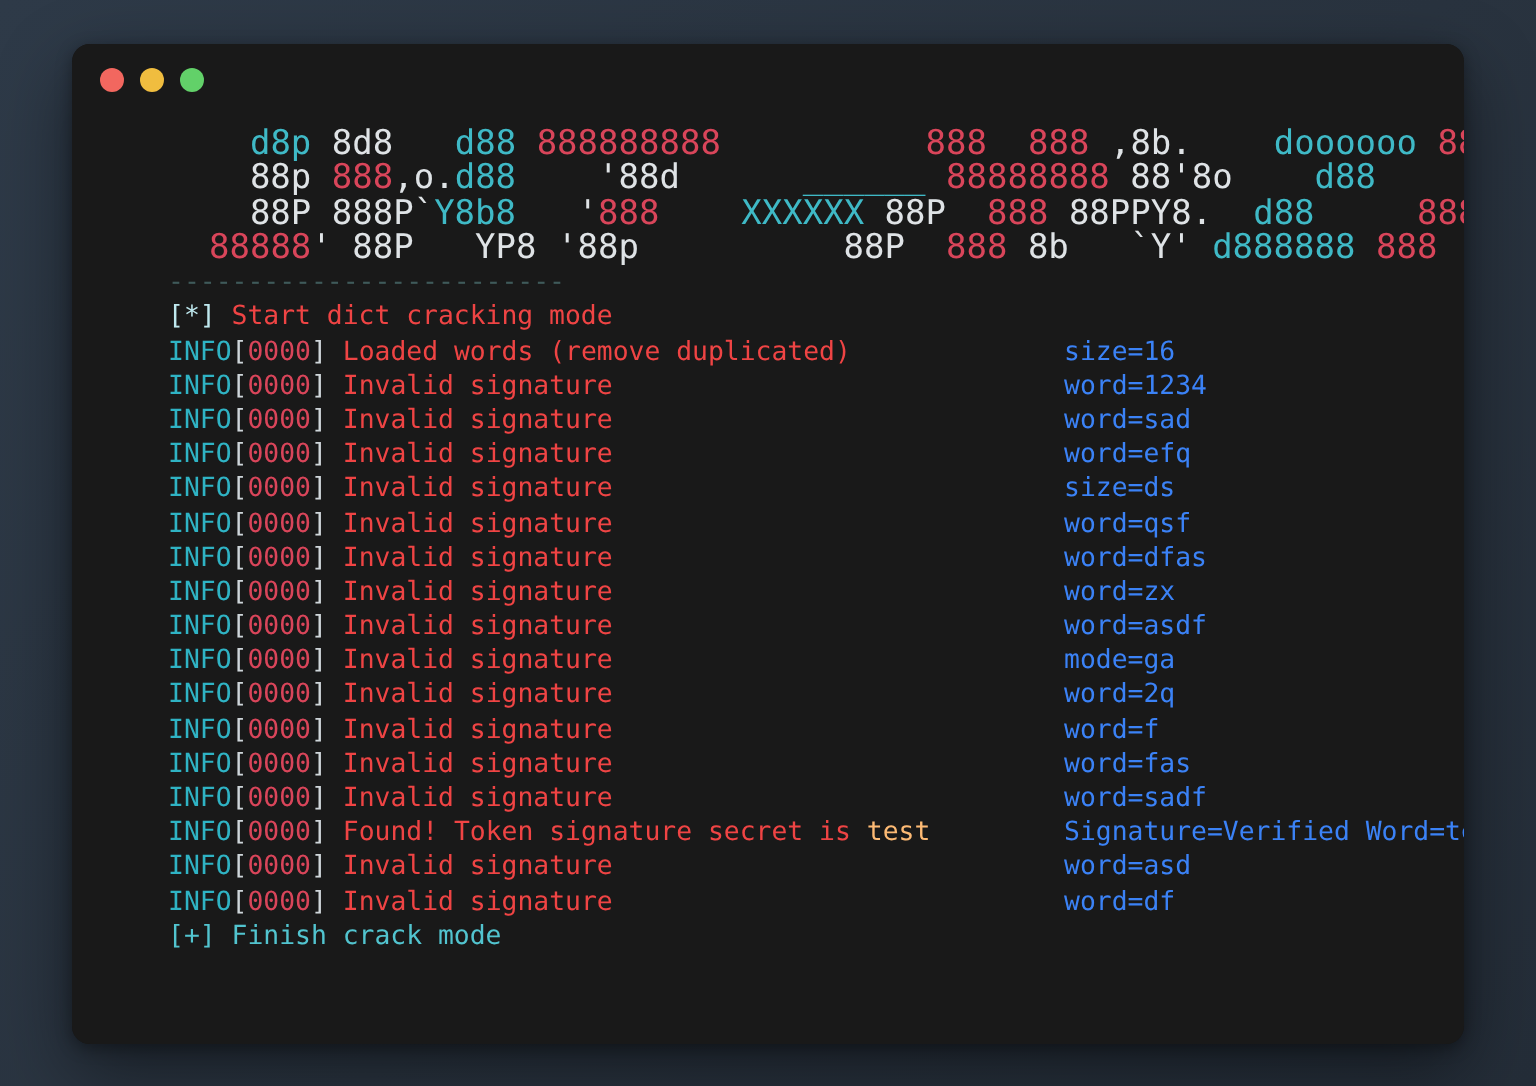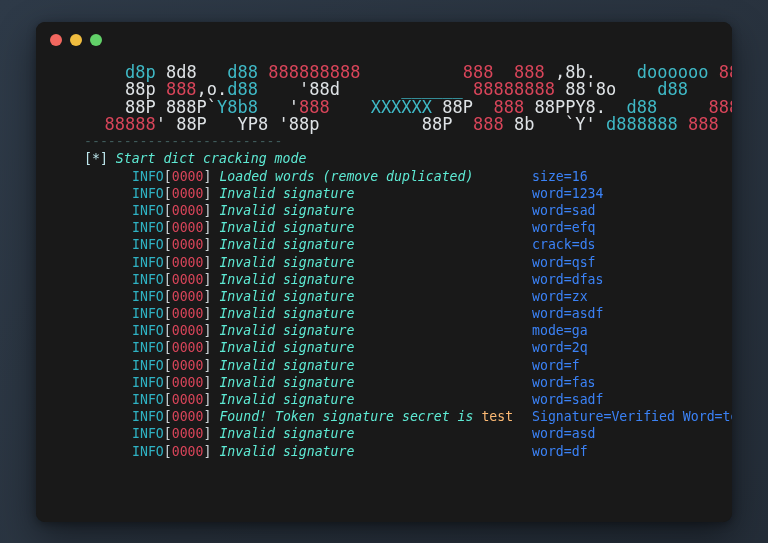--- a/index.html
+++ b/index.html
@@ -90,23 +90,23 @@
     position: absolute;
     left: 496px;
     top: 0;
     white-space: pre;
   }
 
   
   .c-cyan   { color: #3fb9c6; }
   .c-white  { color: #dfe3e6; }
   .c-red    { color: #d9455a; }
-  .c-info   { color: #2fb3c4; margin-left: 48px; }
+  .c-info   { color: #2fb3c4; }
   .c-num    { color: #d9455a; }
-  .c-msg    { color: #5eead4; font-style: italic; }
+  .c-msg    { color: #ef4444; }
   .c-val    { color: #3b82f6; }
   .c-yellow { color: #fdba74; }
   .c-plus   { color: #52c4cf; }
   .c-star   { color: #bfe9ef; }
   .c-bracket{ color: #cfd6da; }
 </style>
 </head>
 <body>
 
 <div class="desktop">
@@ -126,31 +126,32 @@
           <div class="line banner-line"><span class="c-white">    88P 888P`</span><span class="c-cyan">Y8b8</span><span class="c-white">   '</span><span class="c-red">888</span><span class="c-white">    </span><span class="c-cyan">XXXXXX</span><span class="c-white"> 88P  </span><span class="c-red">888</span><span class="c-white"> 88PPY8.</span><span class="c-white">  </span><span class="c-cyan">d88</span><span class="c-white">     </span><span class="c-red">888</span><span class="c-white"> Y8L</span></div>
           <div class="line banner-line"><span class="c-white">  </span><span class="c-red">88888</span><span class="c-white">' 88P   YP8 '88p</span><span class="c-white">          </span><span class="c-white">88P  </span><span class="c-red">888</span><span class="c-white"> 8b   `Y' </span><span class="c-cyan">d888888</span><span class="c-white"> </span><span class="c-red">888</span><span class="c-white">   `8p</span></div>
         </div>
       <div class="line sep-line">-------------------------</div>
       <div id="log-area">
           <div class="line"><span class="c-star">[*] </span><span class="c-msg">Start dict cracking mode</span></div>
           <div class="line"><span class="c-info">INFO</span><span class="c-bracket">[</span><span class="c-num">0000</span><span class="c-bracket">] </span><span class="c-msg">Loaded words (remove duplicated)</span><span class="right-col c-val">size=16</span></div>
           <div class="line"><span class="c-info">INFO</span><span class="c-bracket">[</span><span class="c-num">0000</span><span class="c-bracket">] </span><span class="c-msg">Invalid signature</span><span class="right-col c-val">word=1234</span></div>
           <div class="line"><span class="c-info">INFO</span><span class="c-bracket">[</span><span class="c-num">0000</span><span class="c-bracket">] </span><span class="c-msg">Invalid signature</span><span class="right-col c-val">word=sad</span></div>
           <div class="line"><span class="c-info">INFO</span><span class="c-bracket">[</span><span class="c-num">0000</span><span class="c-bracket">] </span><span class="c-msg">Invalid signature</span><span class="right-col c-val">word=efq</span></div>
-          <div class="line"><span class="c-info">INFO</span><span class="c-bracket">[</span><span class="c-num">0000</span><span class="c-bracket">] </span><span class="c-msg">Invalid signature</span><span class="right-col c-val">crack=ds</span></div>
+          <div class="line"><span class="c-info">INFO</span><span class="c-bracket">[</span><span class="c-num">0000</span><span class="c-bracket">] </span><span class="c-msg">Invalid signature</span><span class="right-col c-val">size=ds</span></div>
           <div class="line"><span class="c-info">INFO</span><span class="c-bracket">[</span><span class="c-num">0000</span><span class="c-bracket">] </span><span class="c-msg">Invalid signature</span><span class="right-col c-val">word=qsf</span></div>
           <div class="line"><span class="c-info">INFO</span><span class="c-bracket">[</span><span class="c-num">0000</span><span class="c-bracket">] </span><span class="c-msg">Invalid signature</span><span class="right-col c-val">word=dfas</span></div>
           <div class="line"><span class="c-info">INFO</span><span class="c-bracket">[</span><span class="c-num">0000</span><span class="c-bracket">] </span><span class="c-msg">Invalid signature</span><span class="right-col c-val">word=zx</span></div>
           <div class="line"><span class="c-info">INFO</span><span class="c-bracket">[</span><span class="c-num">0000</span><span class="c-bracket">] </span><span class="c-msg">Invalid signature</span><span class="right-col c-val">word=asdf</span></div>
           <div class="line"><span class="c-info">INFO</span><span class="c-bracket">[</span><span class="c-num">0000</span><span class="c-bracket">] </span><span class="c-msg">Invalid signature</span><span class="right-col c-val">mode=ga</span></div>
           <div class="line"><span class="c-info">INFO</span><span class="c-bracket">[</span><span class="c-num">0000</span><span class="c-bracket">] </span><span class="c-msg">Invalid signature</span><span class="right-col c-val">word=2q</span></div>
           <div class="line"><span class="c-info">INFO</span><span class="c-bracket">[</span><span class="c-num">0000</span><span class="c-bracket">] </span><span class="c-msg">Invalid signature</span><span class="right-col c-val">word=f</span></div>
           <div class="line"><span class="c-info">INFO</span><span class="c-bracket">[</span><span class="c-num">0000</span><span class="c-bracket">] </span><span class="c-msg">Invalid signature</span><span class="right-col c-val">word=fas</span></div>
           <div class="line"><span class="c-info">INFO</span><span class="c-bracket">[</span><span class="c-num">0000</span><span class="c-bracket">] </span><span class="c-msg">Invalid signature</span><span class="right-col c-val">word=sadf</span></div>
           <div class="line"><span class="c-info">INFO</span><span class="c-bracket">[</span><span class="c-num">0000</span><span class="c-bracket">] </span><span class="c-msg">Found! Token signature secret is </span><span class="c-yellow">test</span><span class="right-col c-val">Signature=Verified Word=test</span></div>
           <div class="line"><span class="c-info">INFO</span><span class="c-bracket">[</span><span class="c-num">0000</span><span class="c-bracket">] </span><span class="c-msg">Invalid signature</span><span class="right-col c-val">word=asd</span></div>
           <div class="line"><span class="c-info">INFO</span><span class="c-bracket">[</span><span class="c-num">0000</span><span class="c-bracket">] </span><span class="c-msg">Invalid signature</span><span class="right-col c-val">word=df</span></div>
+          <div class="line"><span class="c-plus">[+] </span><span class="c-plus">Finish crack mode</span></div>
         </div>
     </div>
 
   </div>
 
 </div>
 
 </body></html>

